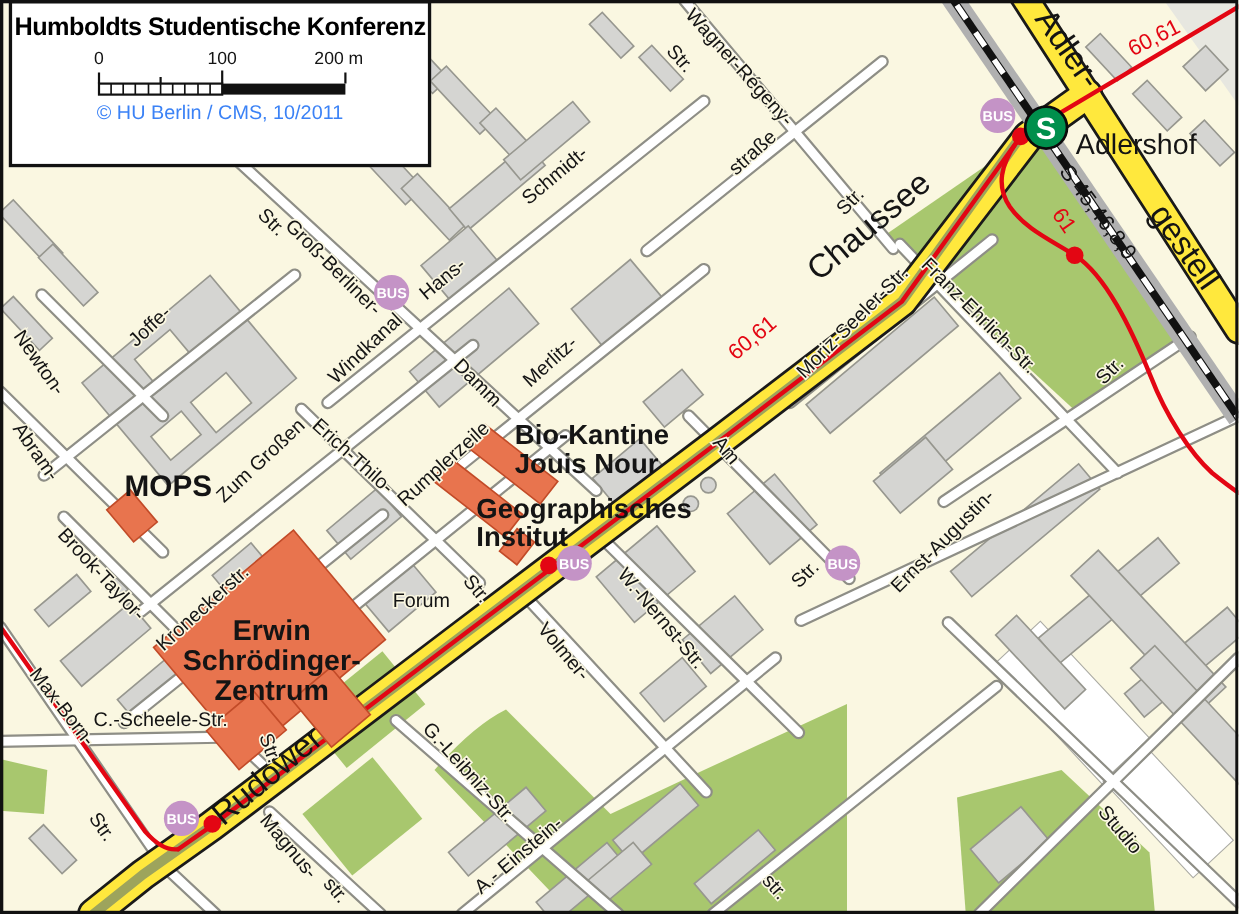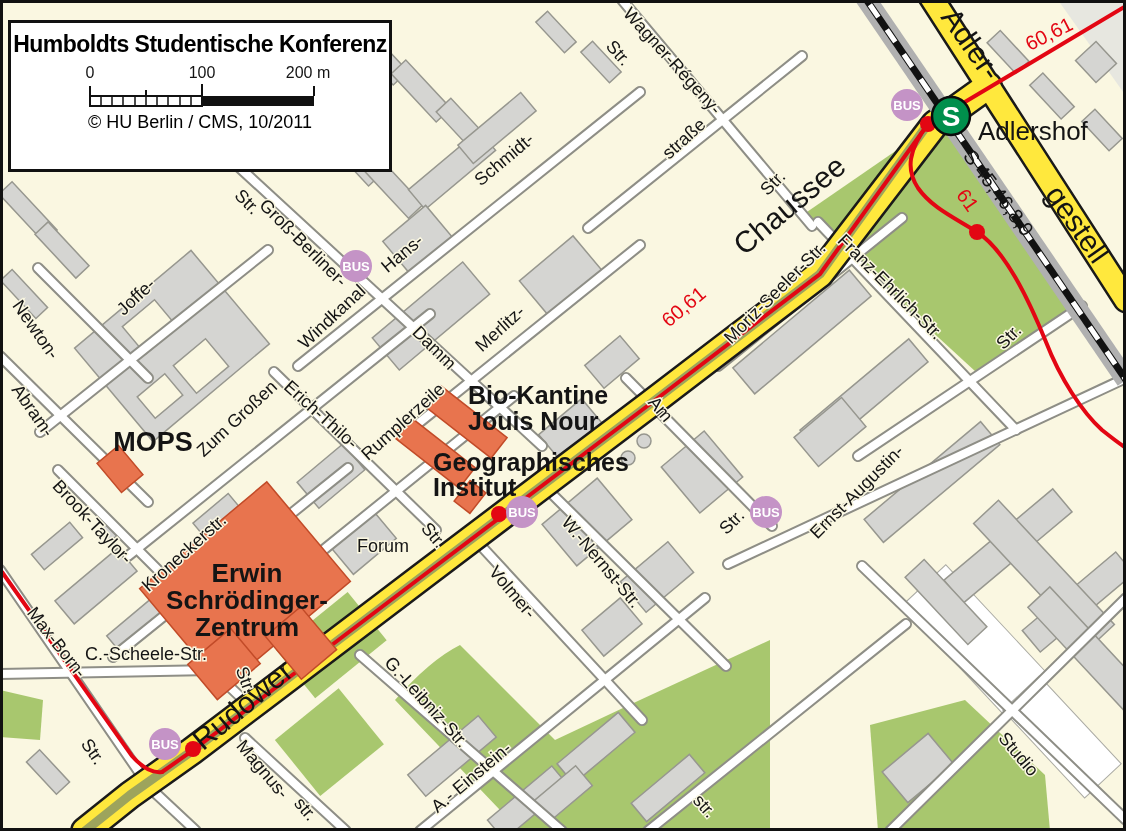--- a/index.html
+++ b/index.html
@@ -9,25 +9,25 @@
   text{font-family:"Liberation Sans",sans-serif;fill:#141414;}
   .street{font-size:18px;text-anchor:middle;paint-order:stroke;stroke:#FAF7E1;stroke-width:3px;}
   .road{font-size:30px;text-anchor:middle;}
   .landmark{font-weight:bold;font-size:25px;}
   .tram-label{fill:#E30613;font-size:20px;text-anchor:middle;}
   .rail-label{font-size:20px;text-anchor:middle;}
   .station-name{font-size:26px;}
   .bus-text{fill:#fff;font-weight:bold;font-size:13px;text-anchor:middle;}
   .s-text{fill:#fff;font-weight:bold;font-size:28px;text-anchor:middle;}
   
-  .titlebox{position:absolute;left:8px;top:20px;width:384px;height:152px;background:#fff;
+  .titlebox{position:absolute;left:8px;top:0;width:384px;height:152px;background:#fff;
             border:3px solid #111;box-sizing:border-box;text-align:center;}
   .titlebox .t1{font-size:23px;font-weight:bold;margin-top:8px;letter-spacing:-0.5px;}
   .titlebox .t2{font-size:19px;margin-top:3px;}
-  .titlebox .t3{font-size:18px;margin-top:2px;color:#000000;}
+  .titlebox .t3{font-size:18px;margin-top:2px;color:#3b82f6;}
   .scalebar{display:block;margin:4px auto 0 auto;}
   .scalebar text{font-size:16px;text-anchor:middle;}
   #frame{position:absolute;left:0;top:0;width:1126px;height:831px;
          border:3px solid #111;box-sizing:border-box;pointer-events:none;}
 </style>
 </head>
 <body>
 
 <div id="stage">
 <svg id="map-svg" width="1126" height="831" viewBox="0 0 1126 831">

